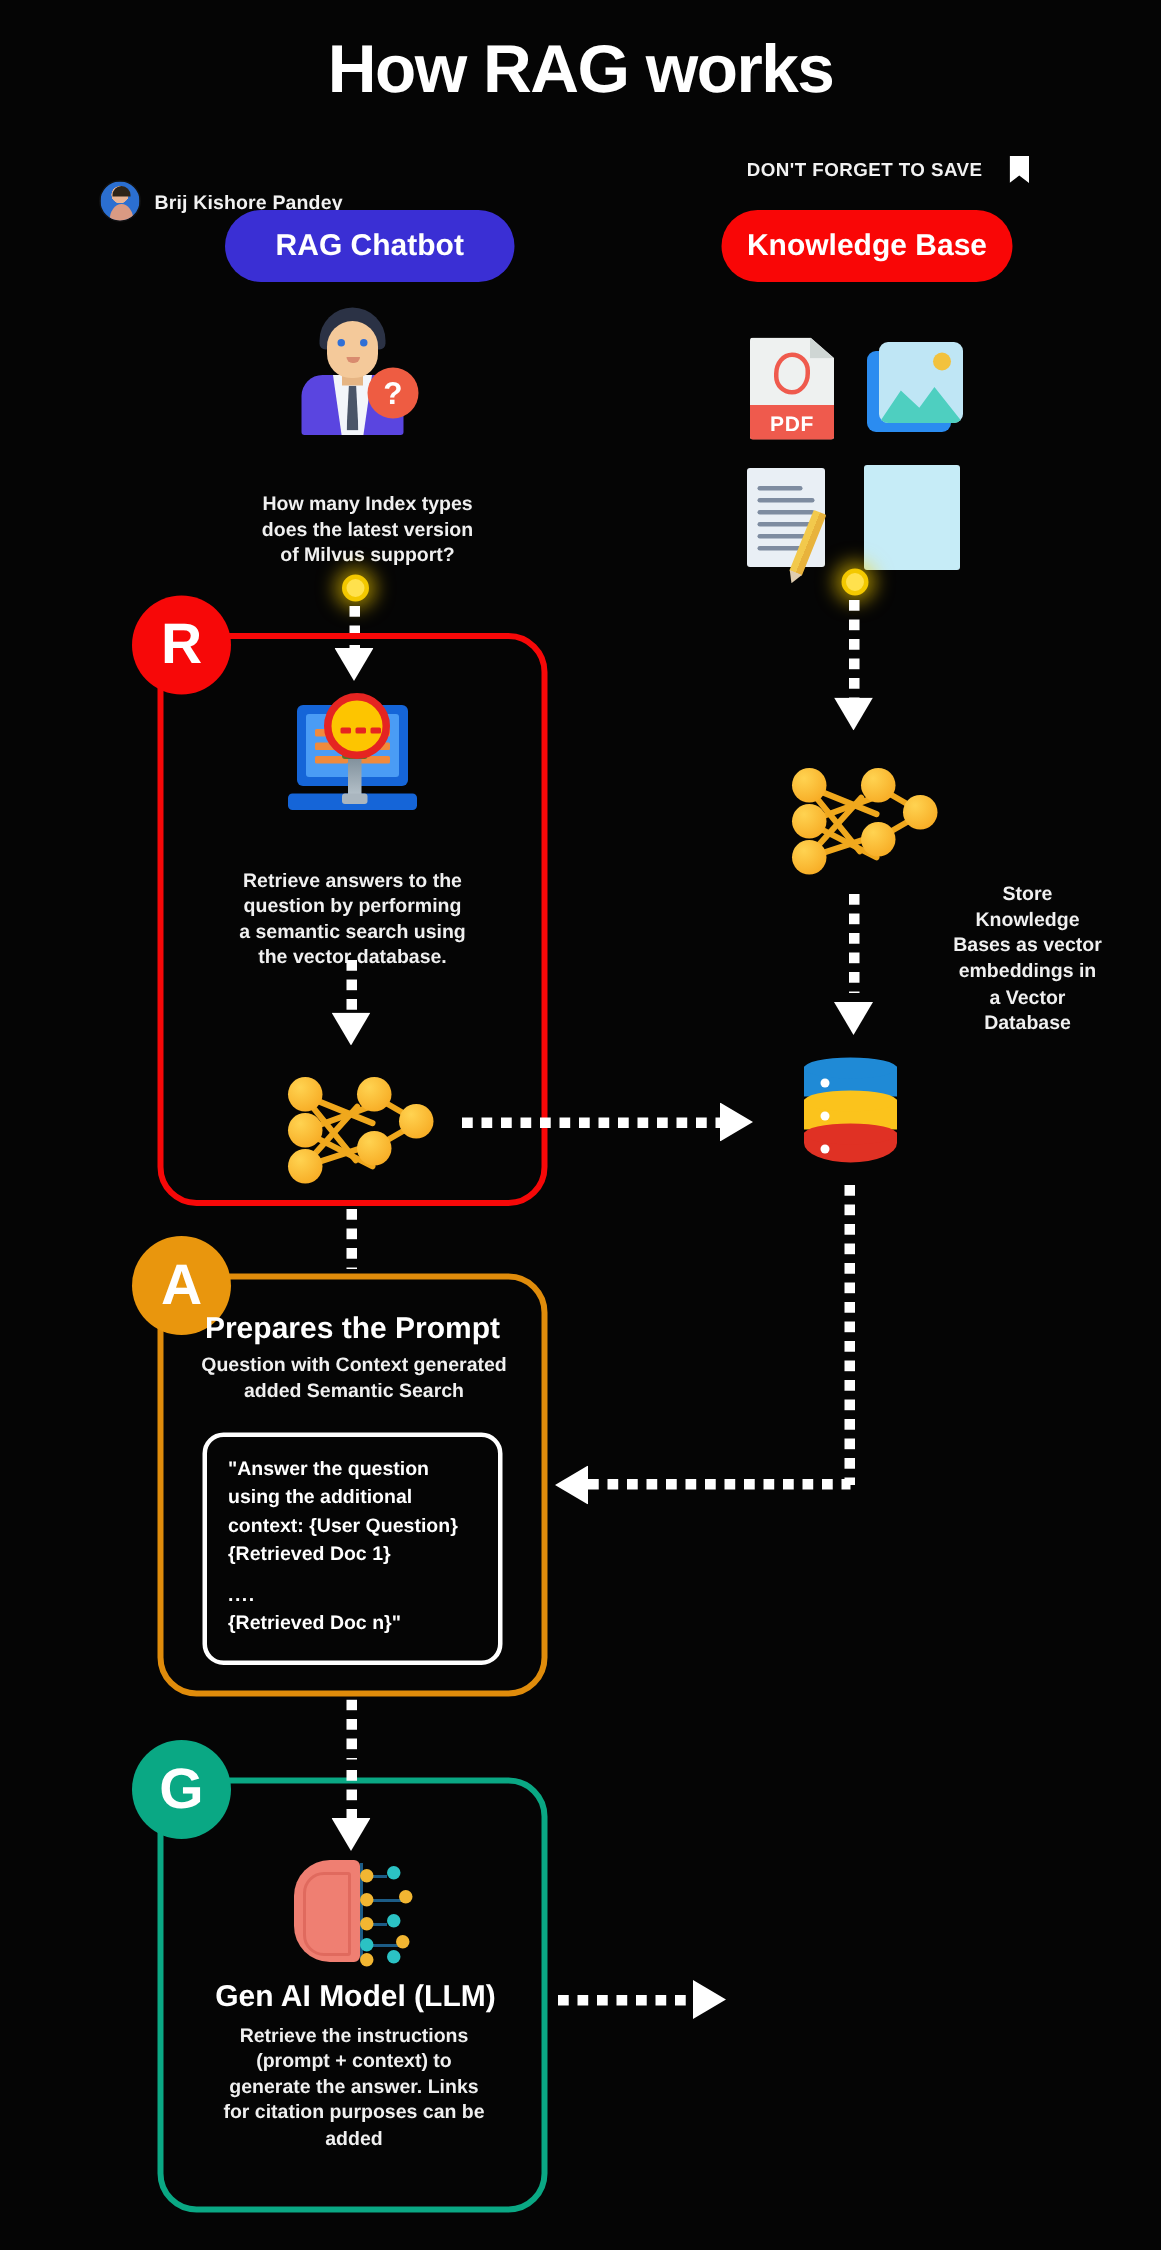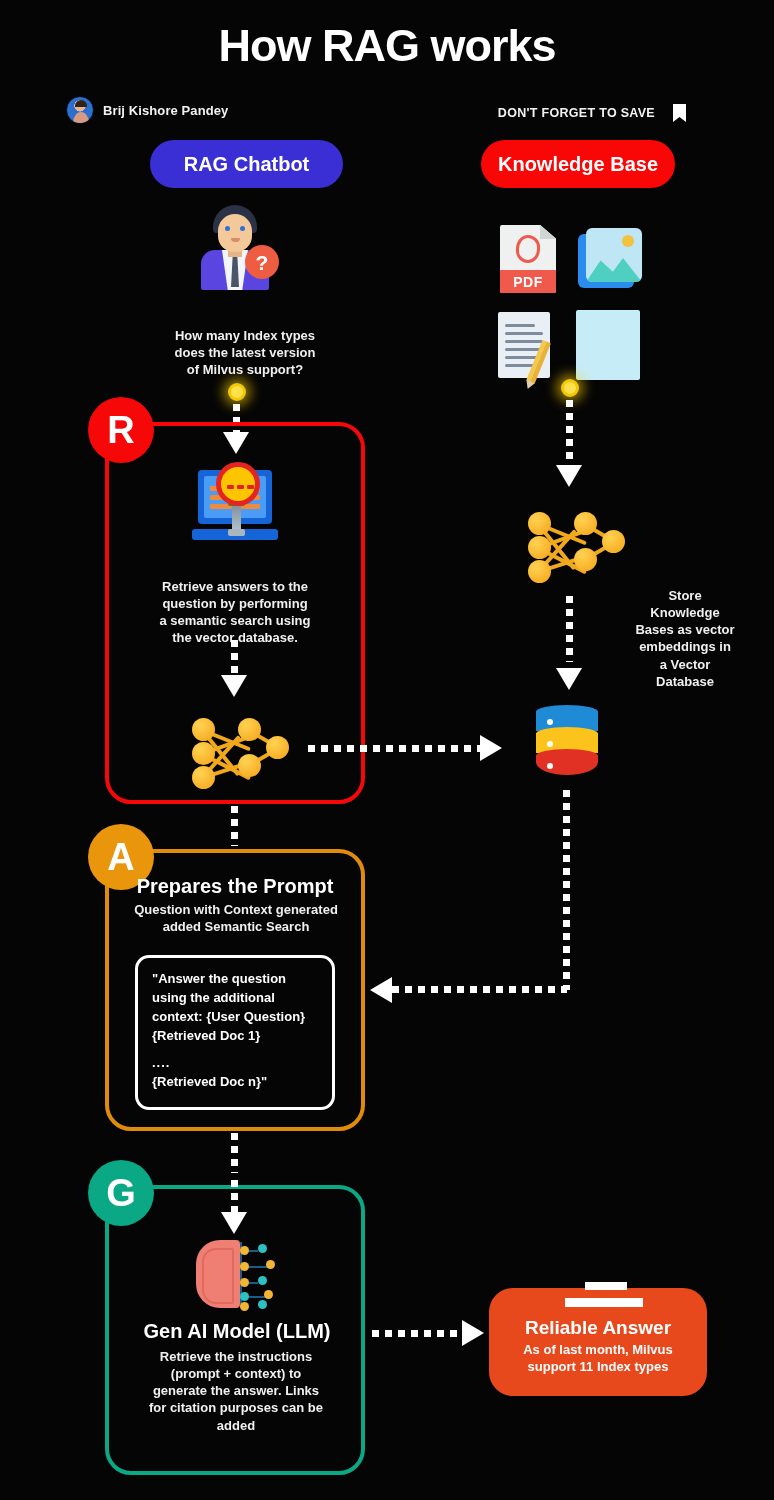--- a/index.html
+++ b/index.html
@@ -9,21 +9,21 @@
     font-family: "Liberation Sans", sans-serif;
     overflow: hidden;
   }
   #canvas { position: relative; width: 774px; height: 1500px; background:#050505; }
 
   
   .page-title {
     position:absolute; left:0; top:20px; width:774px; text-align:center;
     color:#ffffff; font-size:45px; font-weight:bold; letter-spacing:-1px;
   }
-  .author-row { position:absolute; left:66px; top:96px; display:flex; align-items:center; gap:9px; }
+  .author-row { position:absolute; left:66px; top:120px; display:flex; align-items:center; gap:9px; }
   .avatar {
     width:28px; height:28px; border-radius:50%;
     background: radial-gradient(circle at 50% 34%, #e8b495 0 26%, #2b6fd1 27% 100%);
     position:relative; overflow:hidden; border:1px solid #111;
   }
   .avatar::after{
     content:""; position:absolute; left:6px; top:15px; width:16px; height:16px;
     border-radius:50% 50% 0 0 / 70% 70% 0 0; background:#d99a83;
   }
   .avatar::before{
@@ -420,21 +420,14 @@
   <div class="node-title" style="left:105px; top:1320px; width:264px;">Gen AI Model (LLM)</div>
   <div class="node-desc" style="left:112px; top:1348px; width:248px; white-space:pre-line;">Retrieve the instructions
 (prompt + context) to
 generate the answer. Links
 for citation purposes can be
 added</div>
 
   <div class="hdash" style="left:372px; top:1330px; width:100px;"></div>
   <div class="arrow-right" style="left:462px; top:1320px;"></div>
 
-  <div class="answer-box">
-    <div class="bar1"></div>
-    <div class="bar2"></div>
-    <div class="answer-title">Reliable Answer</div>
-    <div class="answer-sub" style="white-space:pre-line;">As of last month, Milvus
-support 11 Index types</div>
-  </div>
 
 </div>
 
 </body></html>

